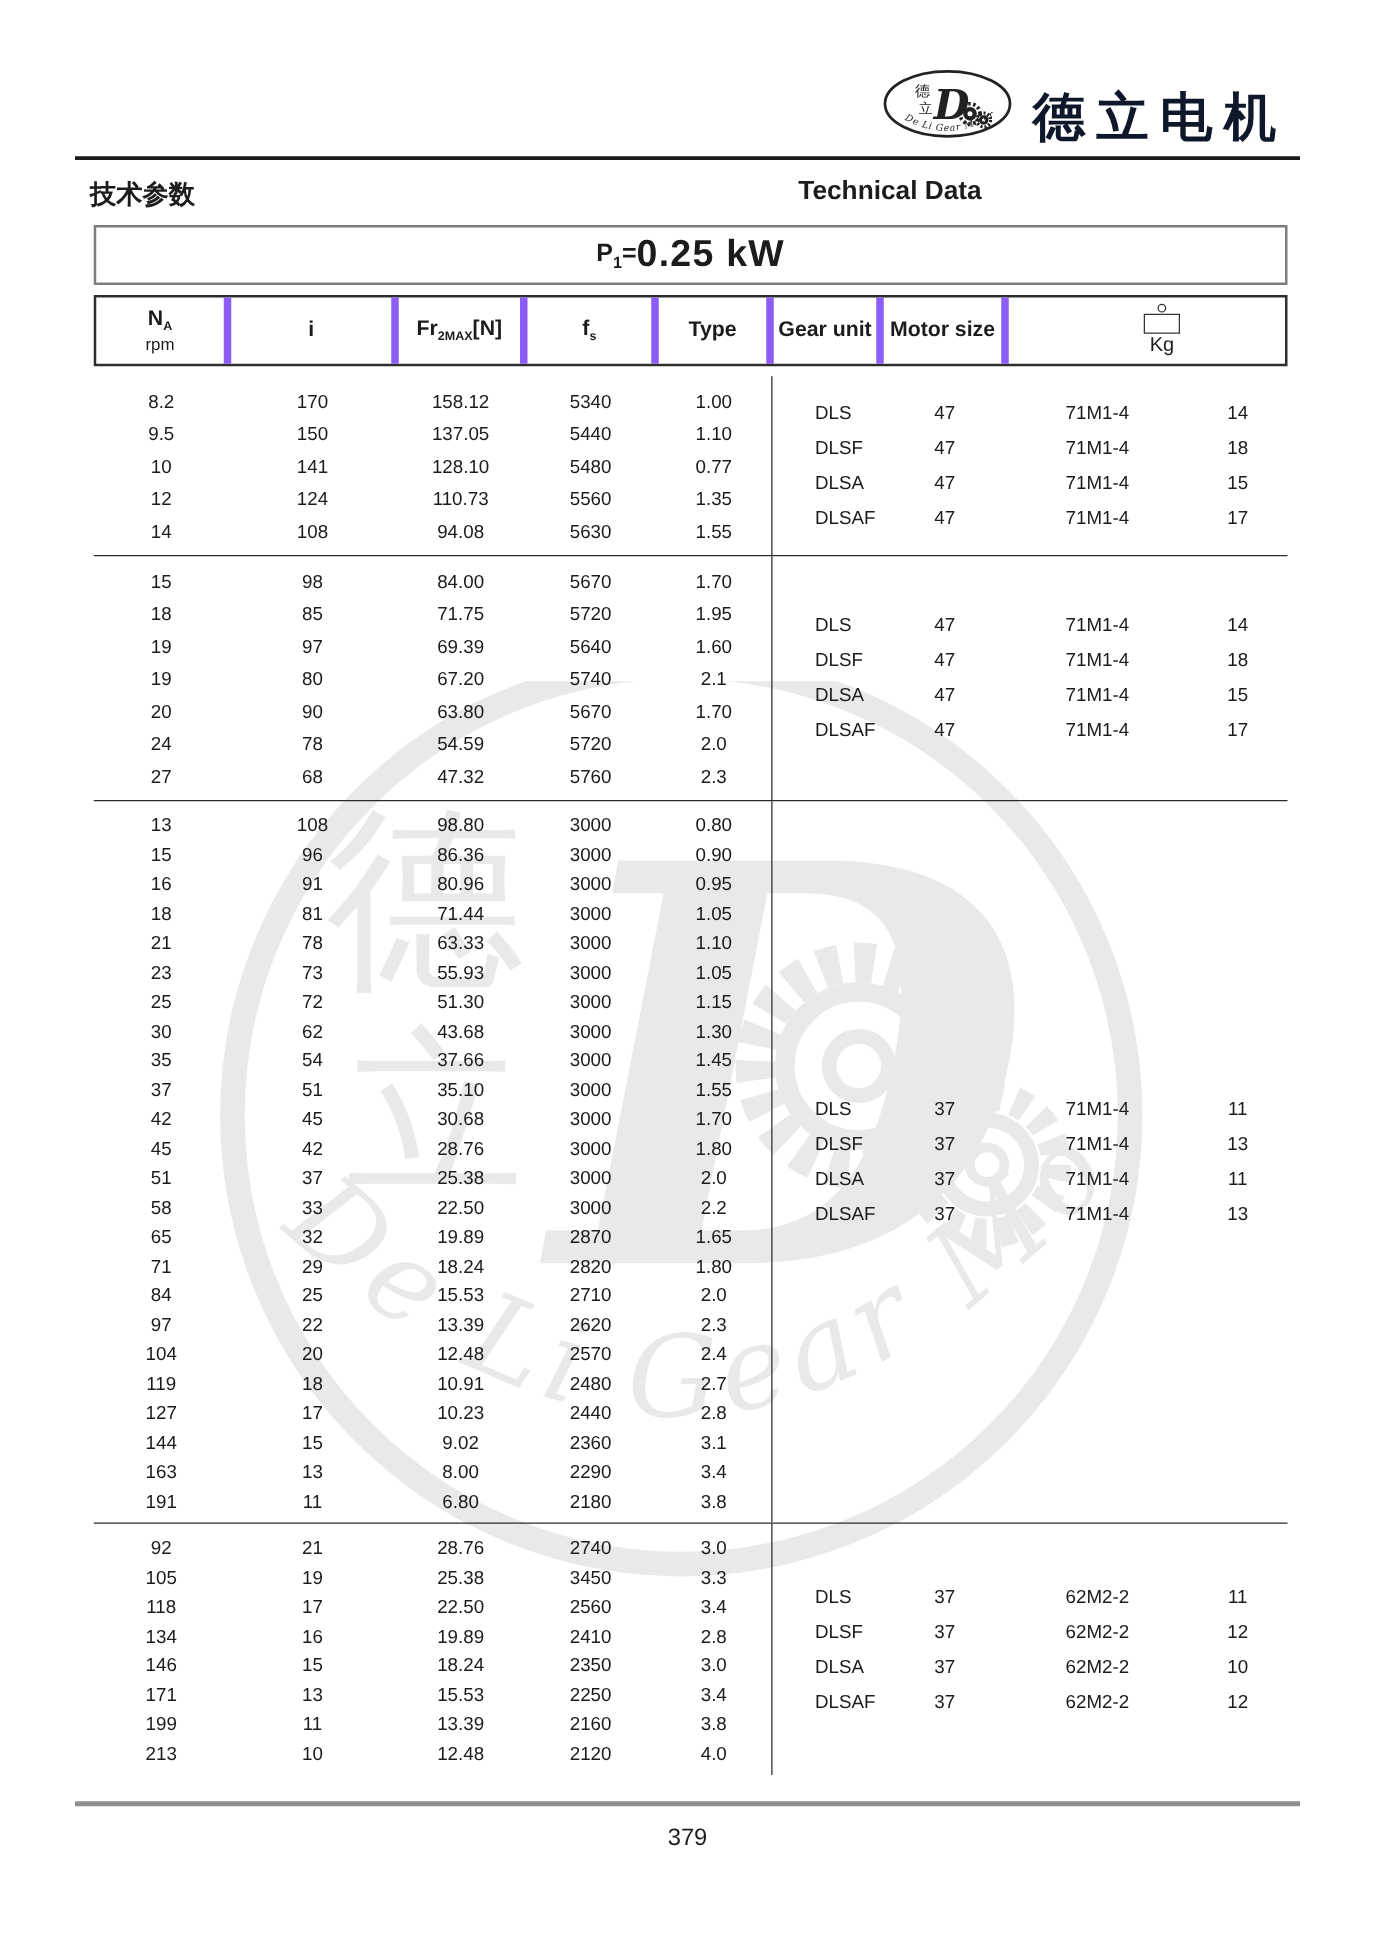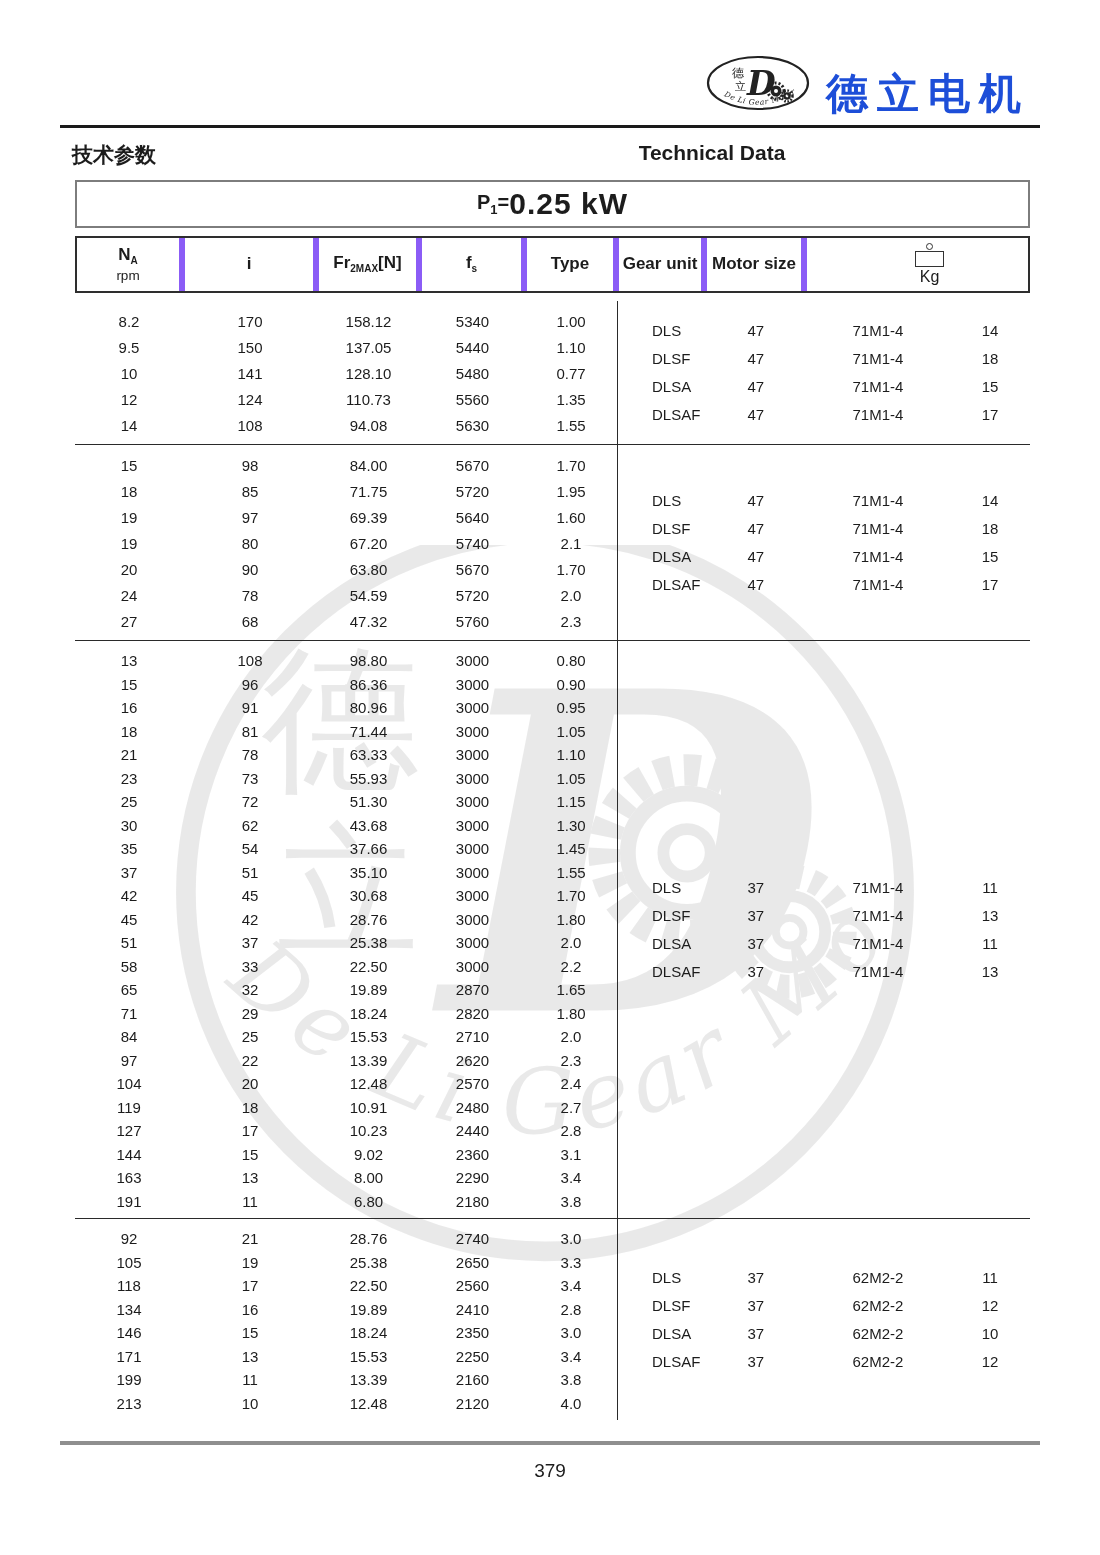--- a/index.html
+++ b/index.html
@@ -22,21 +22,21 @@
 
   
   .brand-row{
     height:125px;box-sizing:border-box;
     display:flex;justify-content:flex-end;align-items:flex-end;
     padding:0 70px 6px 0;gap:14px;
   }
   .brand-name{
     font-family:"DejaVu Serif",serif;
     font-weight:bold;font-size:42px;letter-spacing:9px;
-    line-height:1;color:#1d4ed8;padding-bottom:4px;white-space:nowrap;
+    line-height:1;color:#0f172a;padding-bottom:4px;white-space:nowrap;
   }
   .top-rule{height:3px;background:#1a1a1a;margin:0 60px;}
 
   
   .titlebar{position:relative;height:52px;margin:0 60px;}
   .title-zh{position:absolute;left:12px;top:13px;font-size:21px;font-weight:bold;}
   .title-en{position:absolute;left:652px;top:13px;transform:translateX(-50%);font-size:21px;font-weight:bold;white-space:nowrap;}
 
   
   .power-box{
@@ -543,21 +543,21 @@
               <div class="data-cell">92</div>
               <div class="data-cell">21</div>
               <div class="data-cell">28.76</div>
               <div class="data-cell">2740</div>
               <div class="data-cell">3.0</div>
             </div>
             <div class="data-row">
               <div class="data-cell">105</div>
               <div class="data-cell">19</div>
               <div class="data-cell">25.38</div>
-              <div class="data-cell">2650</div>
+              <div class="data-cell">3450</div>
               <div class="data-cell">3.3</div>
             </div>
             <div class="data-row">
               <div class="data-cell">118</div>
               <div class="data-cell">17</div>
               <div class="data-cell">22.50</div>
               <div class="data-cell">2560</div>
               <div class="data-cell">3.4</div>
             </div>
             <div class="data-row">

